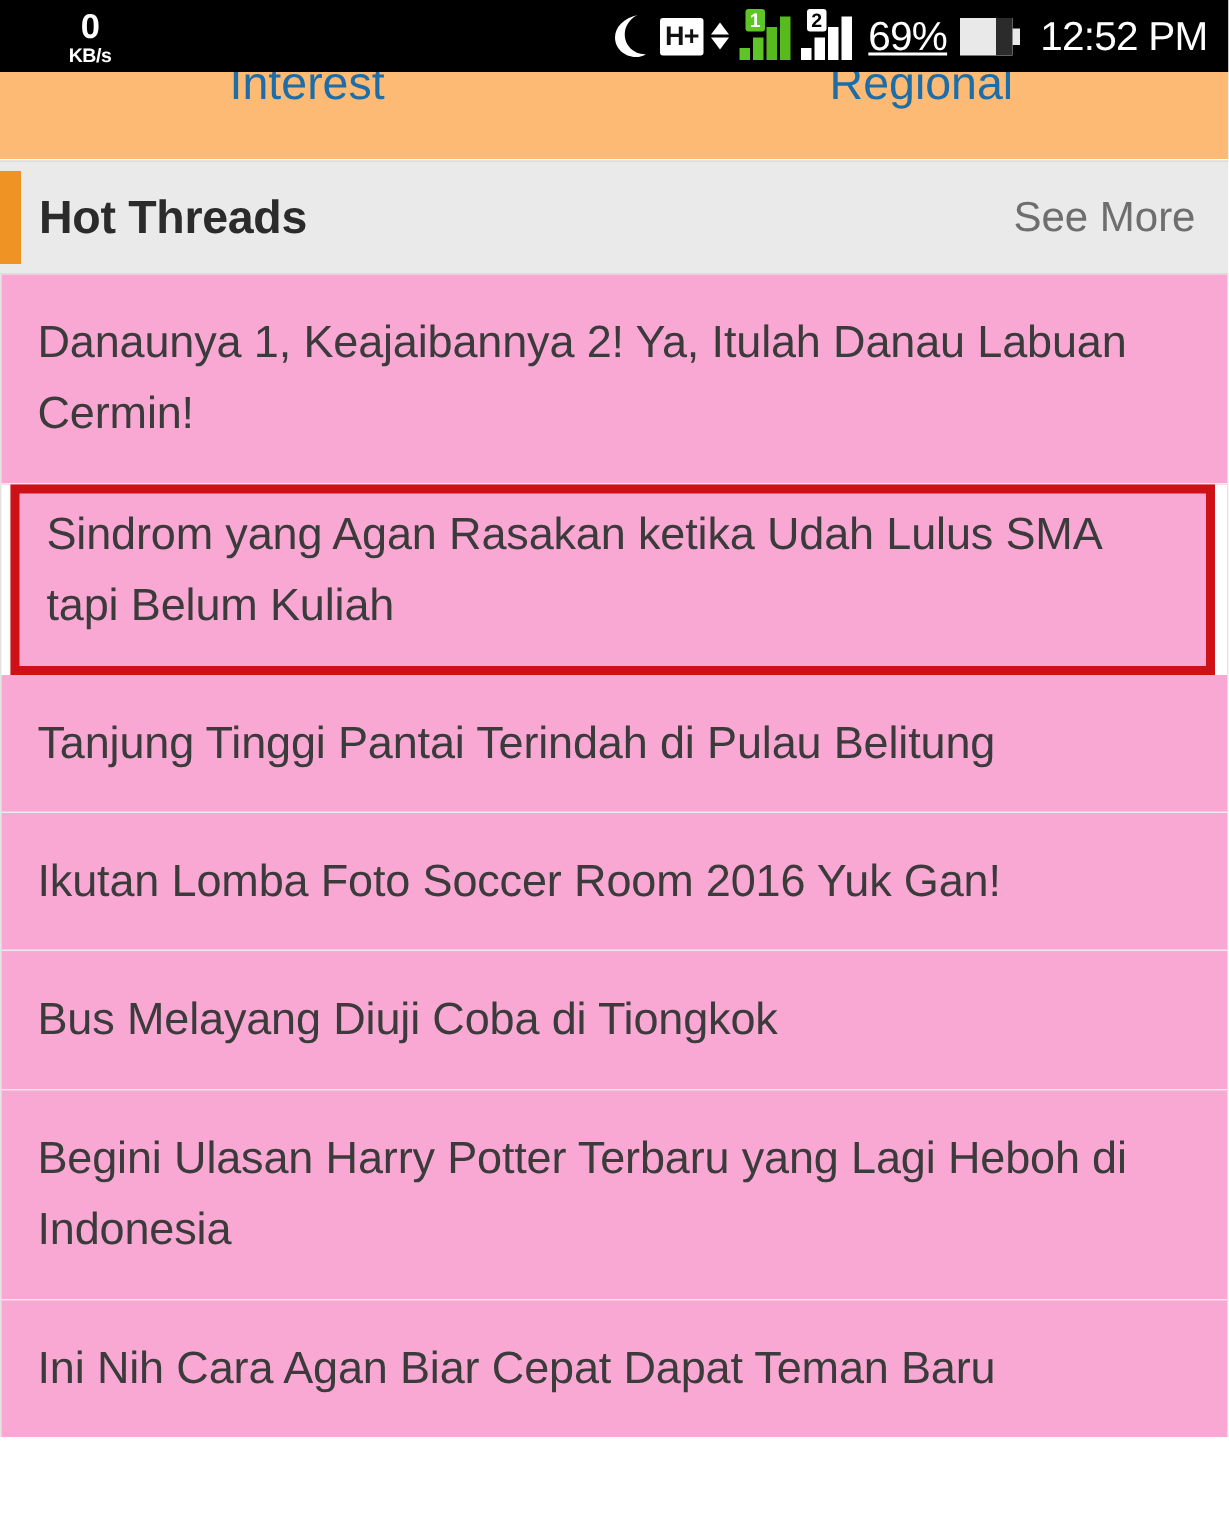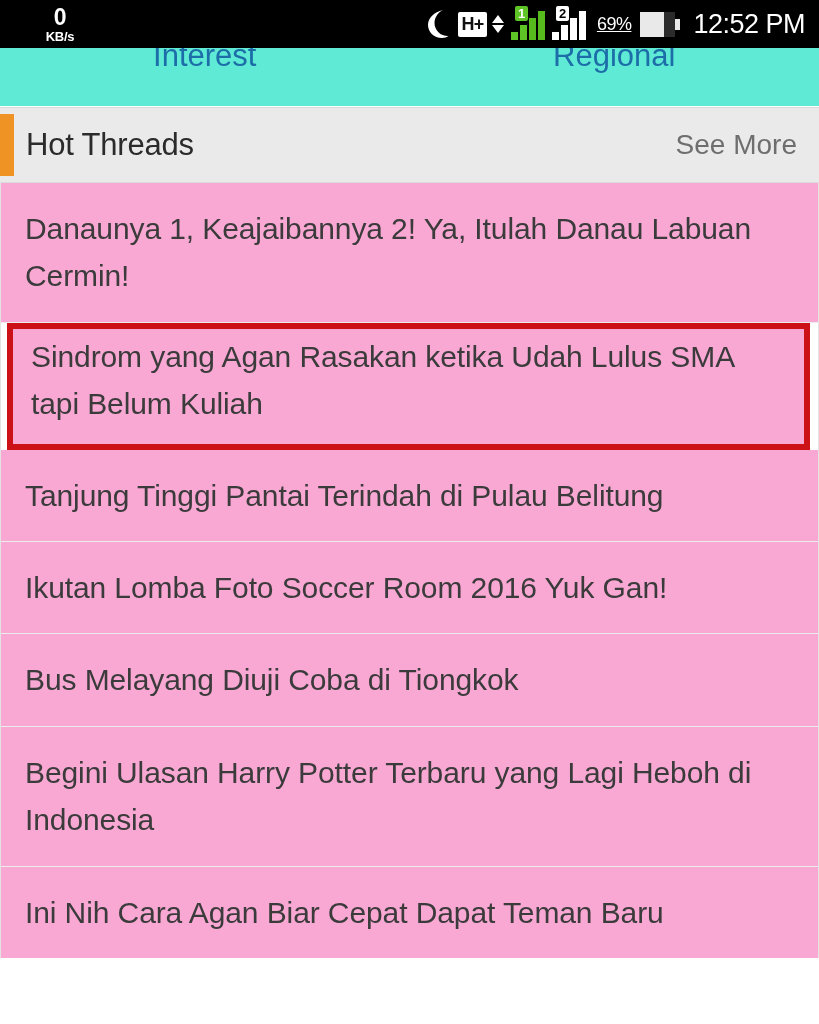--- a/index.html
+++ b/index.html
@@ -105,21 +105,21 @@
     background: #5fc425;
     color: #ffffff;
     font-size: 13px;
     font-weight: bold;
     line-height: 1;
     padding: 1px 3px;
     border-radius: 2px;
   }
   .sim-white .sim-badge { background: #ffffff; color: #000000; }
   .battpct {
-    font-size: 18px;
+    font-size: 27px;
     font-weight: normal;
     letter-spacing: -0.5px;
     margin-left: 2px;
     text-decoration: underline;
   }
   .battery {
     position: relative;
     width: 40px;
     height: 25px;
     border: 0;
@@ -151,21 +151,21 @@
     margin-left: 4px;
     white-space: nowrap;
     text-align: right;
   }
 
   
   .tabbar {
     position: relative;
     width: 819px;
     height: 58px;
-    background: #5eead4;
+    background: #fdba74;
     display: flex;
     align-items: flex-start;
     overflow: hidden;
     border-bottom: 1px solid #ffffff;
   }
   .tab {
     flex: 1 1 50%;
     text-align: center;
     font-size: 31px;
     color: #1c6da8;
@@ -191,21 +191,21 @@
     position: absolute;
     left: 0;
     top: 6px;
     bottom: 6px;
     width: 14px;
     background: #ef9324;
   }
   .section-title {
     margin-left: 26px;
     font-size: 31px;
-    font-weight: normal;
+    font-weight: bold;
     color: #2b2b2b;
     letter-spacing: -0.2px;
   }
   .see-more {
     margin-left: auto;
     margin-right: 22px;
     font-size: 28px;
     color: #6e6e6e;
   }
 

